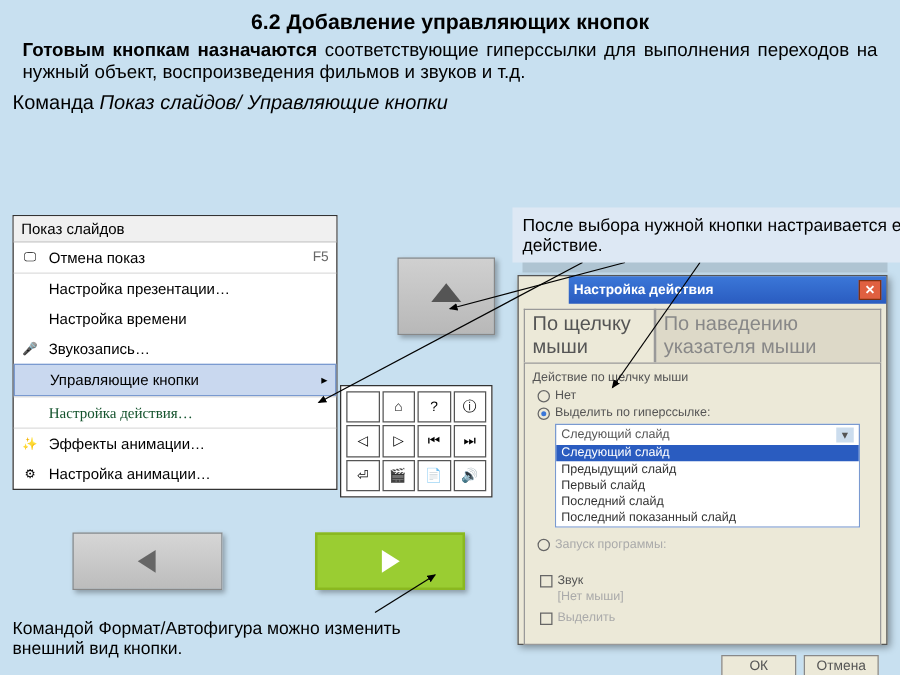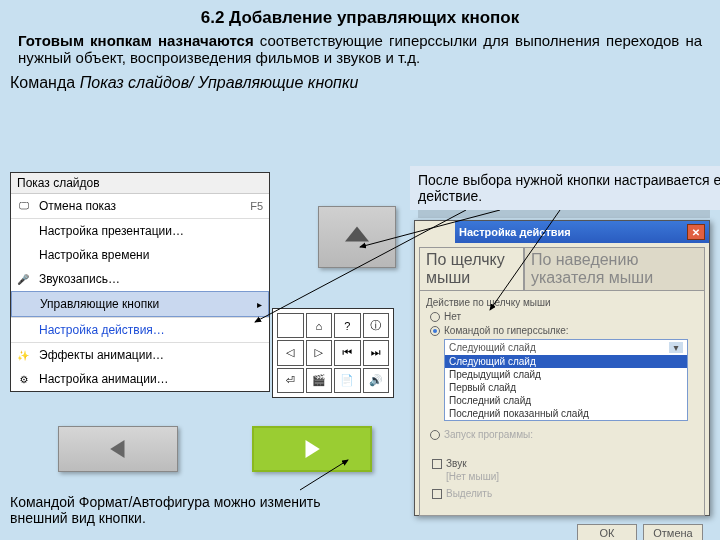--- a/index.html
+++ b/index.html
@@ -43,21 +43,21 @@
     font-size: 12px;
   }
   .menu ul { list-style: none; }
   .menu li {
     display: flex; align-items: center;
     padding: 4px 6px 4px 4px;
     gap: 6px;
     position: relative;
   }
   .menu li.sep { border-top: 1px solid #ddd; }
-  .menu li.disabled { color: #1d4ed8; }
+  .menu li.disabled { color: #14532d; font-family: Liberation Serif, serif; }
   .menu li.highlight { background: #c9d8ef; border: 1px solid #7a9ad0; }
   .menu li .ic {
     width: 18px; height: 16px;
     display: inline-flex; align-items: center; justify-content: center;
     font-size: 10px;
   }
   .menu li .sc { margin-left: auto; color: #666; font-size: 11px; }
   .menu li .arr { margin-left: auto; font-size: 10px; }
 
   
@@ -308,21 +308,21 @@
     <div class="dlg-tab inactive">По наведению указателя мыши</div>
   </div>
   <div class="dlg-body">
     <div class="lbl">Действие по щелчку мыши</div>
     <div class="radio-row">
       <span class="radio"></span>
       <span>Нет</span>
     </div>
     <div class="radio-row">
       <span class="radio on"></span>
-      <span>Командой по гиперссылке:</span>
+      <span>Выделить по гиперссылке:</span>
     </div>
     <div class="combo">
       <div class="combo-sel">
         <span>Следующий слайд</span>
         <span class="dd">▾</span>
       </div>
       <div class="combo-list">
         <div class="sel">Следующий слайд</div>
         <div>Предыдущий слайд</div>
         <div>Первый слайд</div>

